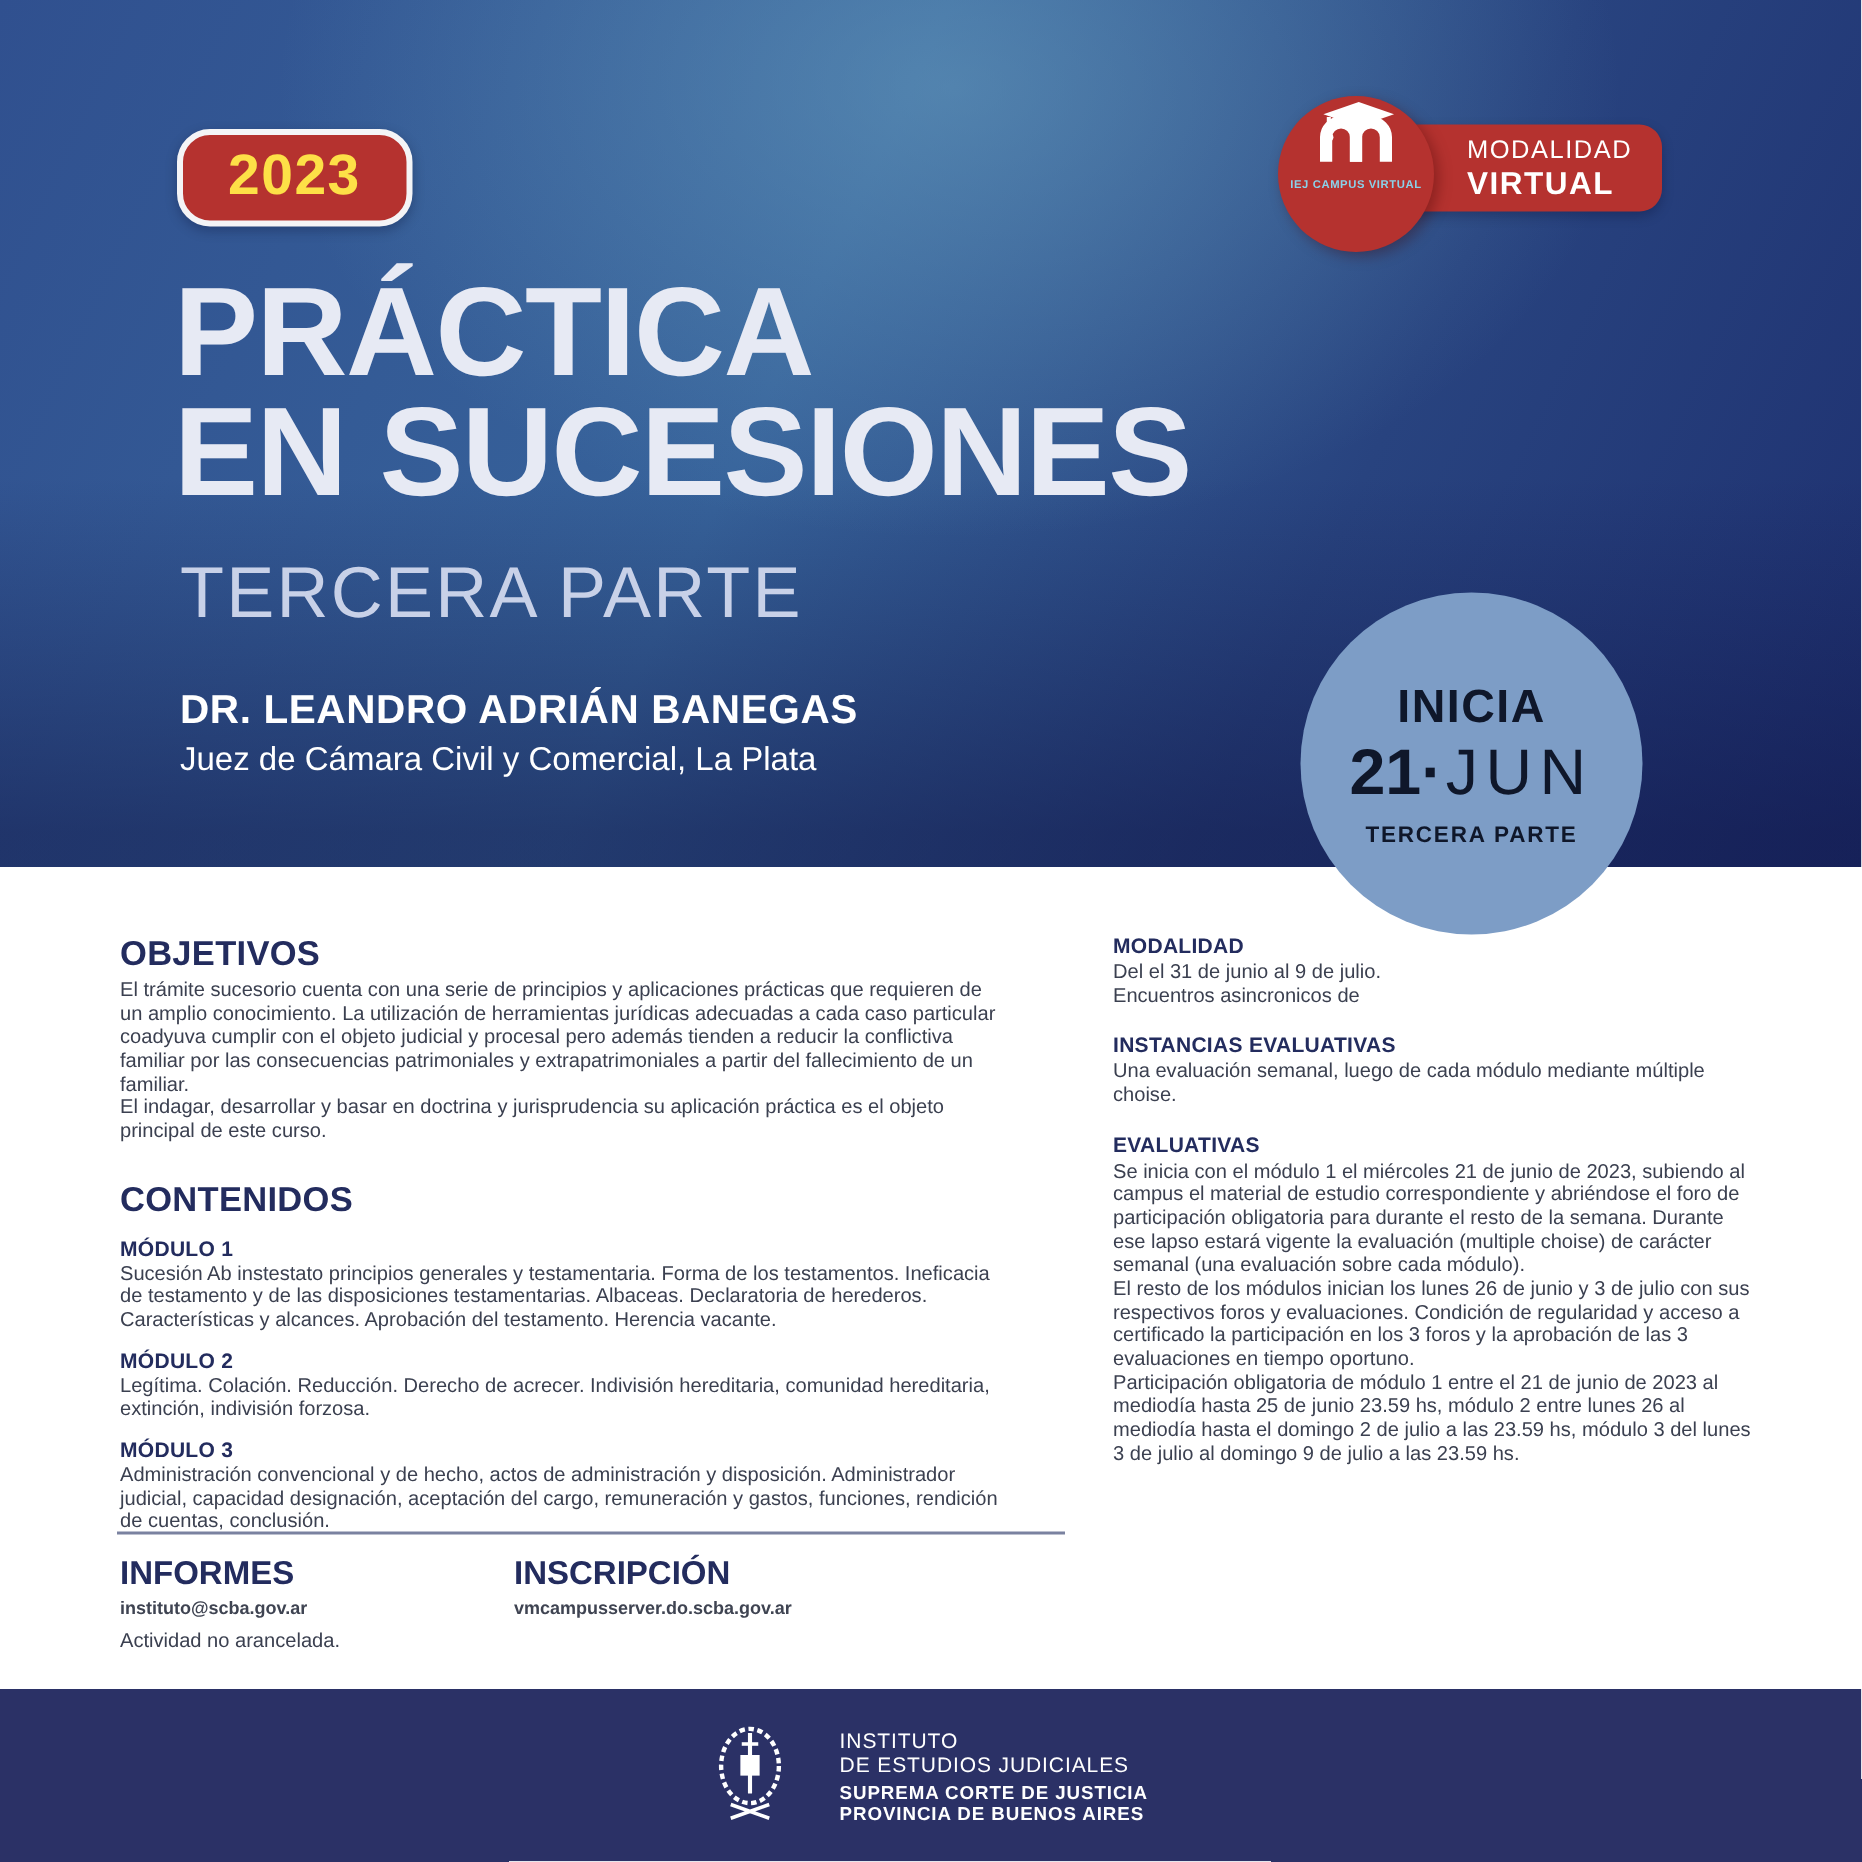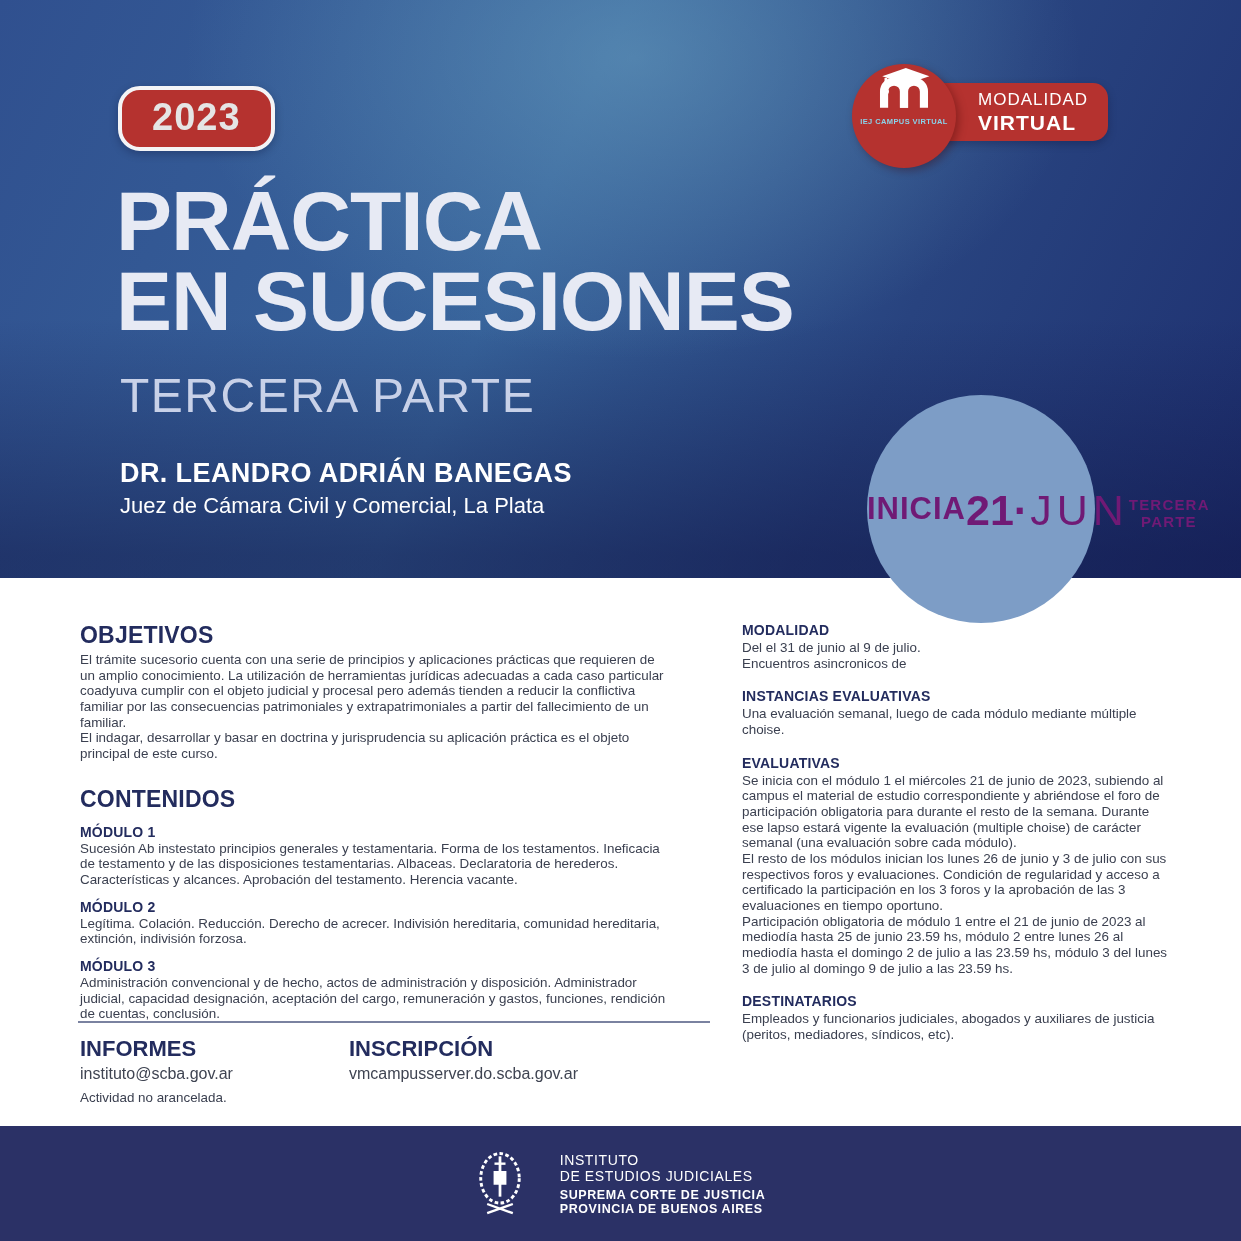--- a/index.html
+++ b/index.html
@@ -12,21 +12,21 @@
   
   .hero{
     position:absolute; left:0; top:0; width:1241px; height:578px;
     background:
       radial-gradient(ellipse 640px 430px at 51% 10%, rgba(110,165,195,.50), rgba(110,165,195,0) 70%),
       linear-gradient(to bottom, rgba(16,20,70,0) 55%, rgba(14,18,66,.50) 96%),
       linear-gradient(115deg, #30508f 0%, #37639b 42%, #28437f 70%, #1e3070 100%);
   }
   .year-badge{
     position:absolute; left:118px; top:86px;
-    background:#b5322f; color:#e5e5e5;
+    background:#b5322f; color:#fde047;
     border:4px solid #f4f4f6; border-radius:22px;
     padding:6px 30px 8px; font-size:38px; font-weight:bold; letter-spacing:1px;
     box-shadow:0 3px 8px rgba(0,0,30,.25);
   }
   .modality{ position:absolute; left:852px; top:64px; width:256px; height:106px; }
   .modality-rect{
     position:absolute; left:72px; top:19px; width:184px; height:58px;
     background:#b5322f; border-radius:15px;
     display:flex; flex-direction:column; justify-content:center;
     padding-left:54px; color:#fff;
@@ -46,22 +46,22 @@
   .title{ position:absolute; left:116px; top:182px; color:#e7eaf4;
     font-size:84px; font-weight:bold; line-height:.95; letter-spacing:-1px; }
   .subtitle{ position:absolute; left:120px; top:368px; color:#c8d1e8;
     font-size:48px; letter-spacing:1.5px; font-weight:normal; }
   .speaker{ position:absolute; left:120px; top:458px; color:#ffffff; }
   .speaker .name{ font-size:27px; font-weight:bold; letter-spacing:.4px; }
   .speaker .role{ font-size:22px; margin-top:4px; }
   
   .start-circle{
     position:absolute; left:867px; top:395px; width:228px; height:228px; border-radius:50%;
-    background:#7d9dc6; color:#701a75; z-index:5;
-    display:flex; flex-direction:row; align-items:center; 
+    background:#7d9dc6; color:#0f172a; z-index:5;
+    display:flex; flex-direction:column; align-items:center; justify-content:center;
     text-align:center;
   }
   .start-circle .inicia{ font-size:31px; font-weight:bold; letter-spacing:1px; }
   .start-circle .date{ font-size:43px; margin-top:2px; letter-spacing:2px; }
   .start-circle .date .d{ font-weight:bold; letter-spacing:0; }
   .start-circle .date .dot{ font-weight:bold; }
   .start-circle .date .m{ font-weight:normal; letter-spacing:5px; }
   .start-circle .note{ font-size:15px; font-weight:bold; letter-spacing:1.2px; margin-top:8px; }
   
   .heading-lg{ font-size:23px; font-weight:bold; color:#232c5e; letter-spacing:.2px; }
@@ -70,21 +70,21 @@
   .left-col{ position:absolute; left:80px; top:622px; width:592px; }
   .left-col .heading-lg{ margin-bottom:3px; }
   .module{ margin-top:11px; }
   .module .heading-sm{ margin-bottom:1px; }
   .contenidos{ margin-top:24px; }
   .sep{ position:absolute; left:78px; top:1021px; width:632px; height:2px;
     background:#7a82a0; border:none; }
   .contact{ position:absolute; left:80px; top:1036px; display:flex; }
   .contact .block2{ margin-left:116px; }
   .contact .c-head{ font-size:22px; font-weight:bold; color:#232c5e; }
-  .contact .c-link{ font-size:16px; font-weight:normal; color:#3f4452; margin-top:3px; }
+  .contact .c-link{ font-size:12px; font-weight:bold; color:#3f4452; margin-top:3px; }
   .contact .c-note{ font-size:13.4px; color:#3b4050; margin-top:7px; }
   .right-col{ position:absolute; left:742px; top:622px; width:430px; }
   .r-sec{ margin-bottom:17px; }
   .r-sec .heading-sm{ margin-bottom:2px; }
   
   .footer{
     position:absolute; left:0; top:1126px; width:1241px; height:115px;
     background:#2b3166; color:#fff;
     display:flex; align-items:center; justify-content:center;gap:20px;
   }
@@ -188,24 +188,20 @@
       <p class="body-txt">Una evaluación semanal, luego de cada módulo mediante múltiple choise.</p>
     </div>
 
     <div class="r-sec">
       <div class="heading-sm">EVALUATIVAS</div>
       <p class="body-txt">Se inicia con el módulo 1 el miércoles 21 de junio de 2023, subiendo al campus el material de estudio correspondiente y abriéndose el foro de participación obligatoria para durante el resto de la semana. Durante ese lapso estará vigente la evaluación (multiple choise) de carácter semanal (una evaluación sobre cada módulo).</p>
       <p class="body-txt">El resto de los módulos inician los lunes 26 de junio y 3 de julio con sus respectivos foros y evaluaciones. Condición de regularidad y acceso a certificado la participación en los 3 foros y la aprobación de las 3 evaluaciones en tiempo oportuno.</p>
       <p class="body-txt">Participación obligatoria de módulo 1 entre el 21 de junio de 2023 al mediodía hasta 25 de junio 23.59 hs, módulo 2 entre lunes 26 al mediodía hasta el domingo 2 de julio a las 23.59 hs, módulo 3 del lunes 3 de julio al domingo 9 de julio a las 23.59 hs.</p>
     </div>
 
-    <div class="r-sec">
-      <div class="heading-sm">DESTINATARIOS</div>
-      <p class="body-txt">Empleados y funcionarios judiciales, abogados y auxiliares de justicia (peritos, mediadores, síndicos, etc).</p>
-    </div>
   </div>
 
   <div class="footer">
     <span class="crest">
       <svg width="48" height="66" viewBox="0 0 52 72" aria-hidden="true">
         <ellipse cx="26" cy="32" rx="21" ry="27" fill="none" stroke="#ffffff" stroke-width="3.2" stroke-dasharray="4 2.6"></ellipse>
         <path d="M26 8 V52" stroke="#ffffff" stroke-width="3"></path>
         <rect x="19" y="24" width="14" height="15" fill="#ffffff"></rect>
         <path d="M20 16 h12" stroke="#ffffff" stroke-width="2.6"></path>
         <path d="M12 60 L40 70 M40 60 L12 70" stroke="#ffffff" stroke-width="2.6"></path>

